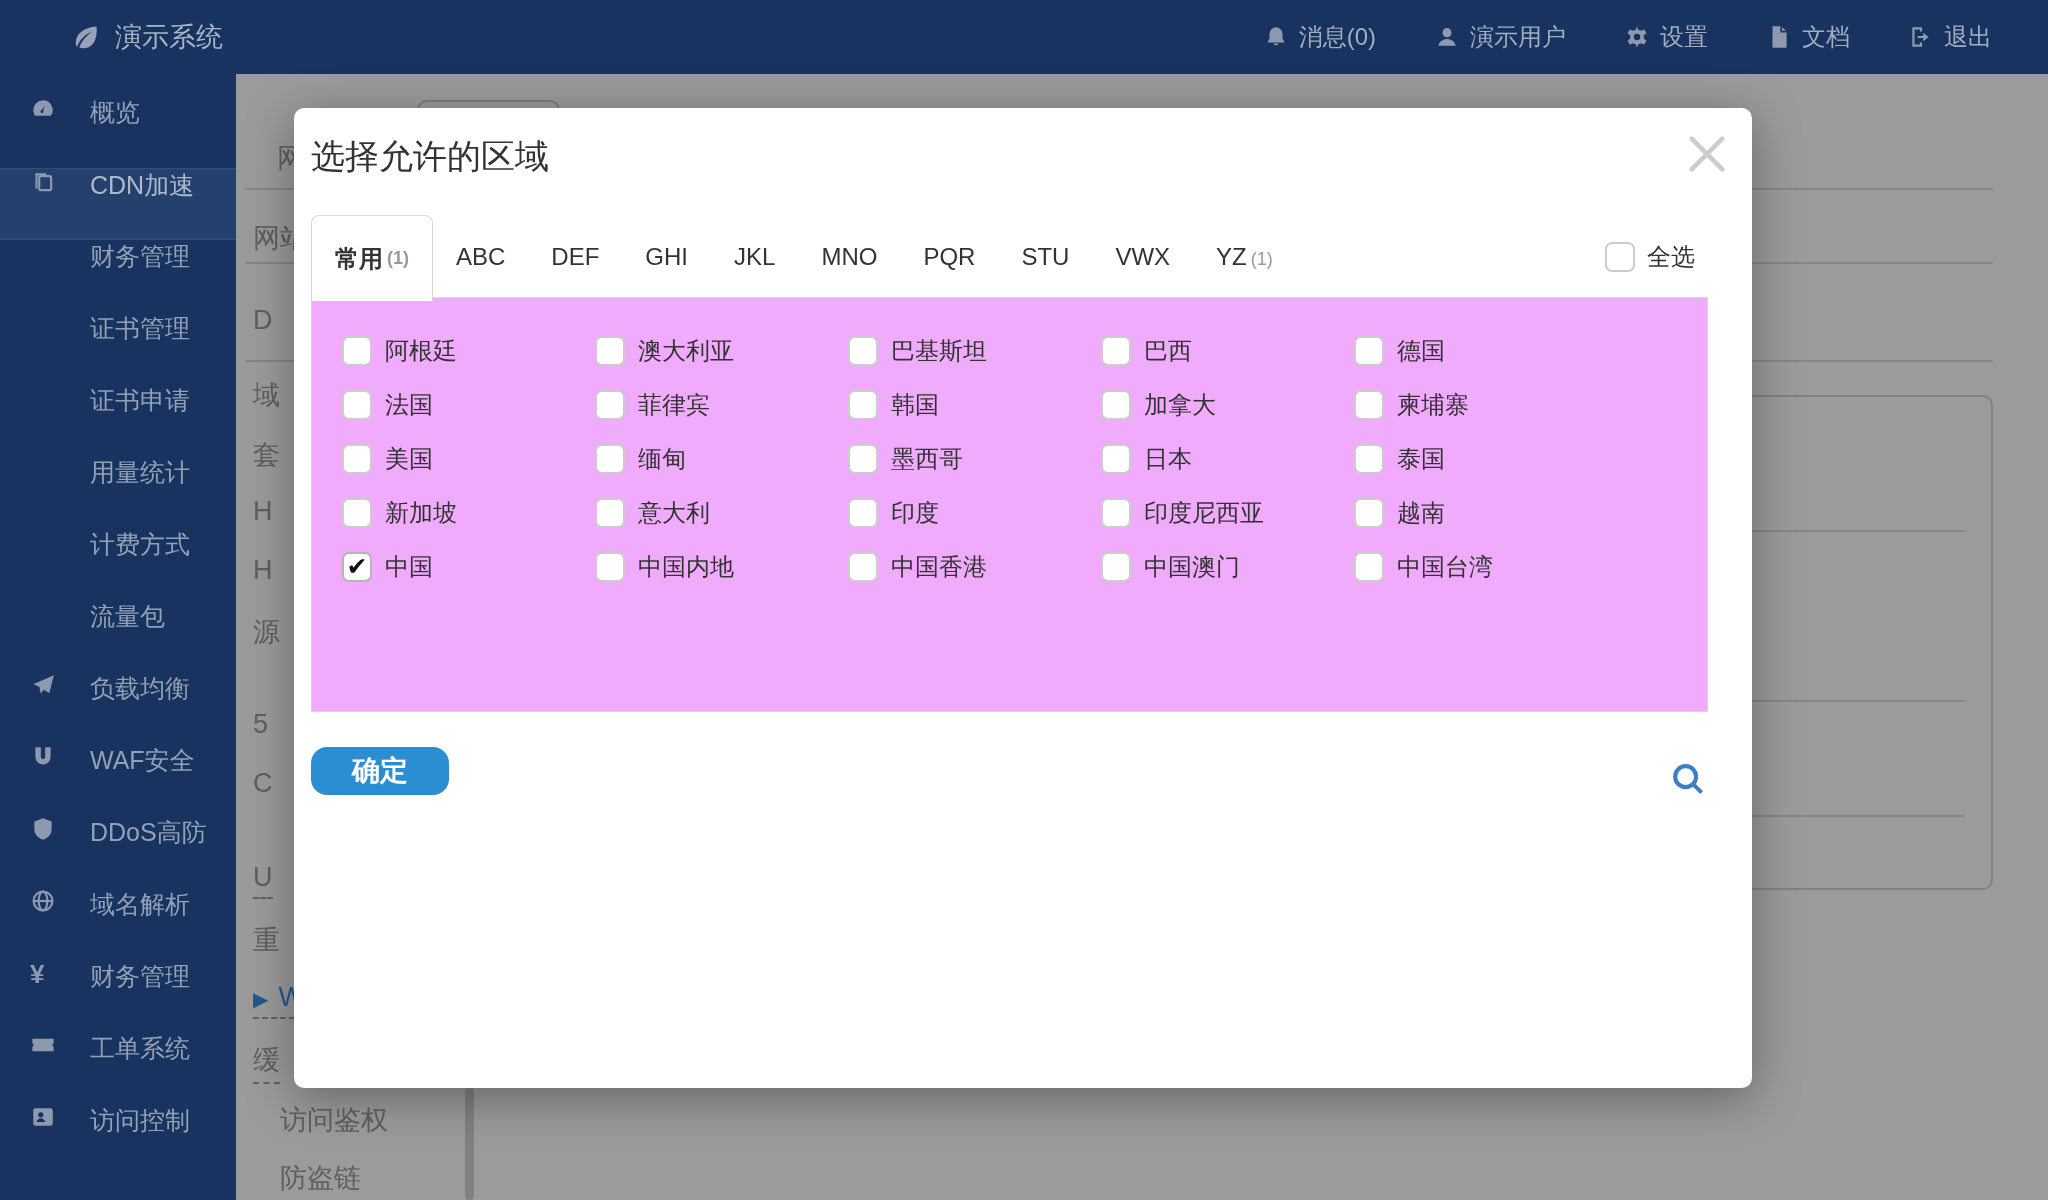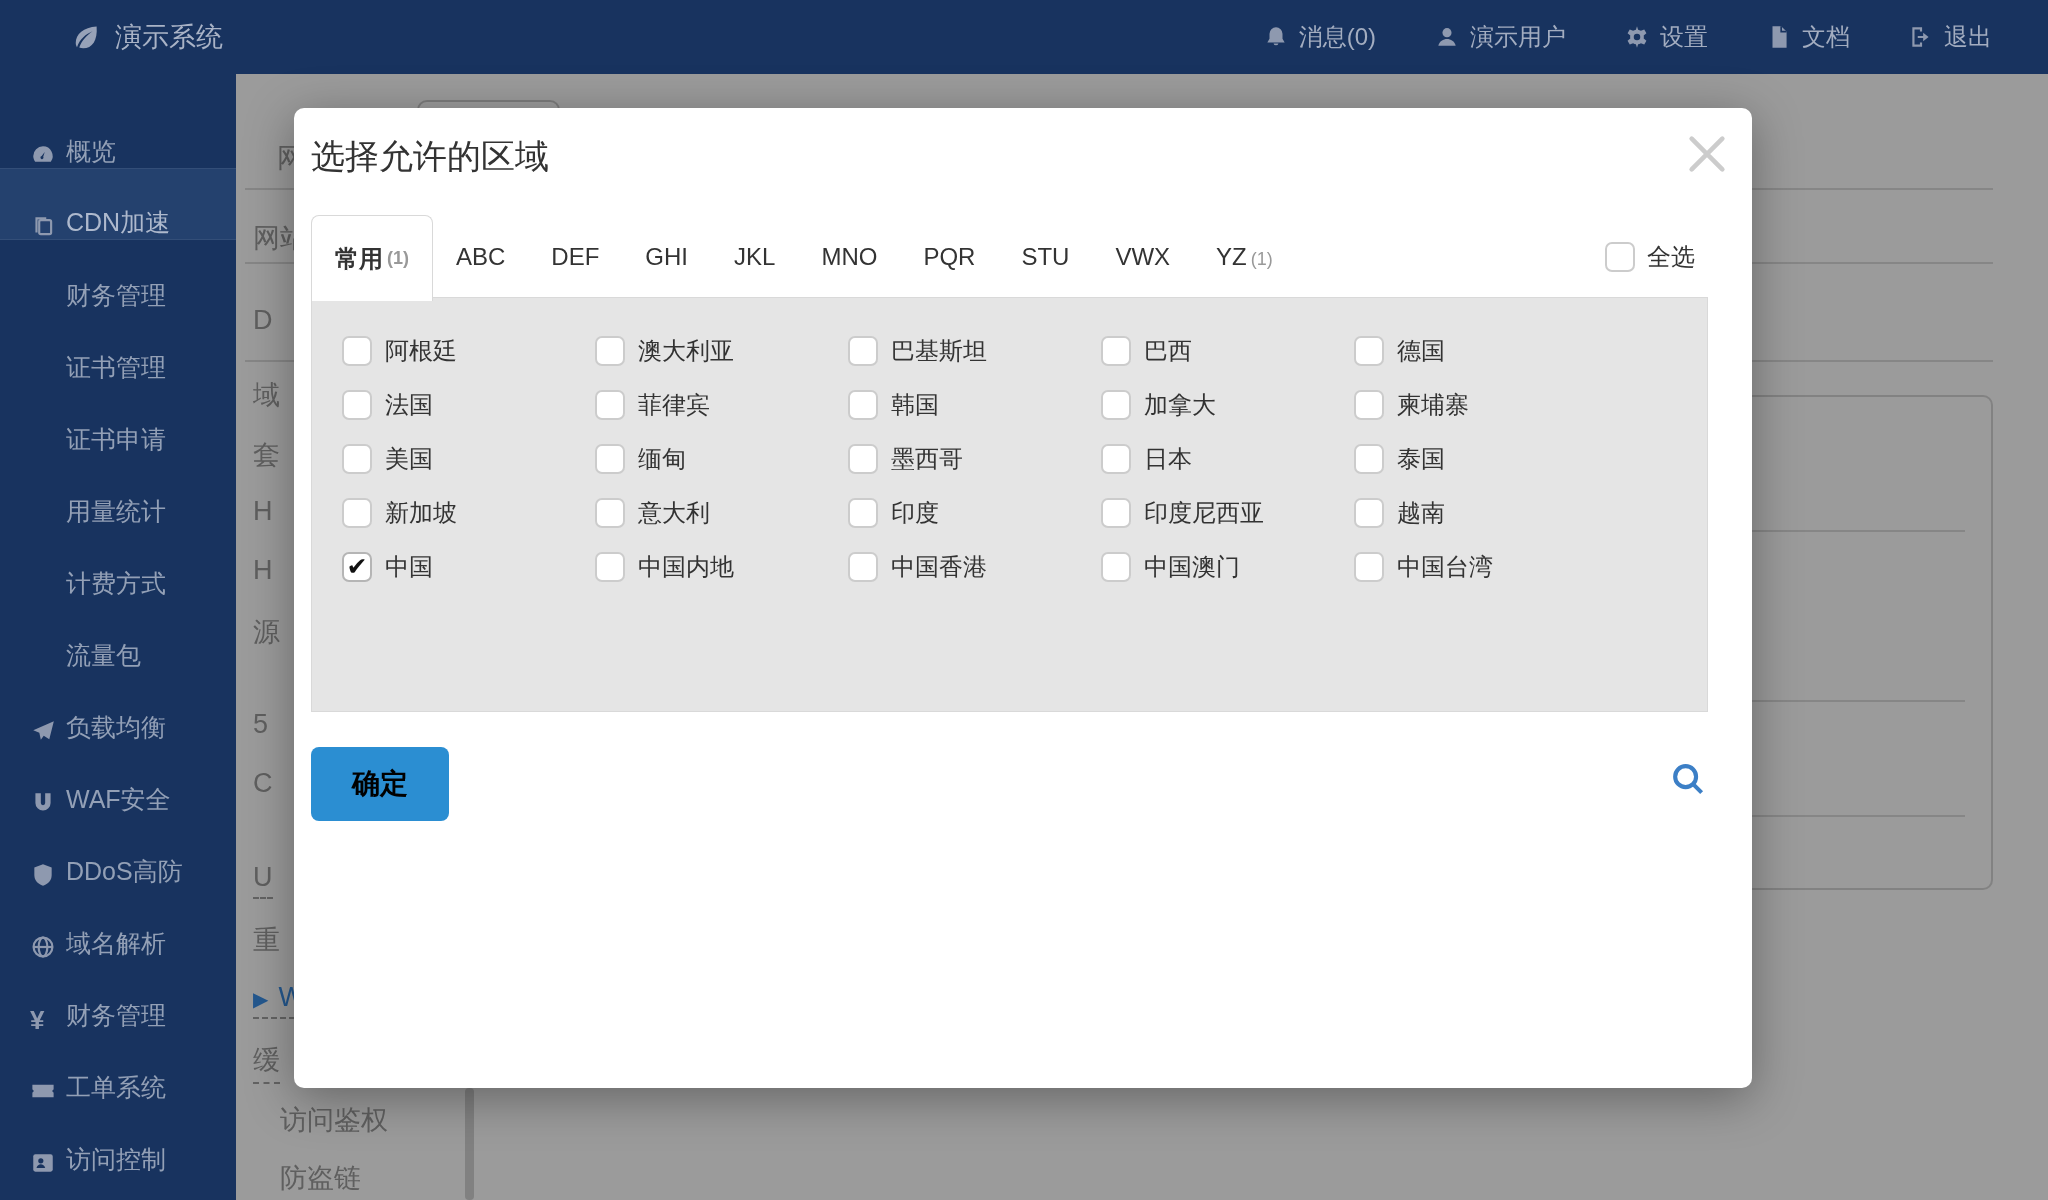--- a/index.html
+++ b/index.html
@@ -9,21 +9,21 @@
   
   .navbar{position:absolute;left:0;top:0;width:2048px;height:74px;background:#18335f;display:flex;align-items:center;z-index:5;}
   .brand{display:flex;align-items:center;gap:14px;padding-left:28px;color:#a9b3c6;font-size:27px;margin-left:43px;}
   .brand .ic{width:30px;height:30px;color:#97a2b8;}
   .nav-right{margin-left:auto;display:flex;align-items:center;gap:58px;padding-right:56px;}
   .nav-item{display:flex;align-items:center;gap:10px;color:#a3adc0;font-size:24px;cursor:pointer;}
   .nav-item .ic{width:26px;height:26px;color:#8e99af;}
 
   
   .sidebar{position:absolute;left:0;top:74px;width:236px;height:1126px;background:#18335f;z-index:5;padding-top:22px;}
-  .side-item{position:relative;height:72px;display:flex;align-items:flex-end;color:#93a0b6;font-size:25px;cursor:pointer;}
+  .side-item{position:relative;height:72px;display:flex;align-items:flex-start;color:#93a0b6;font-size:25px;cursor:pointer;padding-left:24px;}
   .side-item .ic{position:absolute;left:30px;width:26px;height:26px;color:#8e99af;}
   .side-item .lbl{margin-left:66px;white-space:nowrap;}
   .side-item.active{background:#24416e;border-top:1px solid rgba(255,255,255,.07);border-bottom:1px solid rgba(255,255,255,.07);color:#aeb9cd;}
   .txticon{font-size:26px;line-height:26px;color:#8e99af;font-weight:bold;}
   .ic svg{width:100%;height:100%;display:block;}
 
   
   .content-bg{position:absolute;left:236px;top:74px;width:1812px;height:1126px;background:#fafafa;overflow:hidden;}
   .bg-hr{position:absolute;height:0;border-top:2px solid #d9d9d9;}
   .bg-box{position:absolute;border:2px solid #d2d2d2;border-radius:10px;}
@@ -40,28 +40,28 @@
   .modal-title{position:absolute;left:17px;top:26px;font-size:34px;color:#333;}
   .modal-close{position:absolute;top:23px;right:22px;width:46px;height:46px;color:#ccc;cursor:pointer;}
   .modal-close svg{width:100%;height:100%;}
 
   .tabs-row{position:absolute;left:17px;right:17px;top:107px;height:84px;display:flex;align-items:center;z-index:2;}
   .tab{padding:0 23px;font-size:24px;color:#333;cursor:pointer;white-space:nowrap;}
   .tab .cnt{font-size:18px;color:#999;margin-left:4px;}
   .tab.active{height:86px;margin-bottom:-2px;display:flex;align-items:center;justify-content:center;background:#fff;border:1px solid #d9d9d9;border-bottom:none;border-radius:8px 8px 0 0;font-weight:bold;min-width:114px;}
   .select-all{margin-left:auto;margin-right:40px;display:flex;align-items:center;gap:12px;font-size:24px;color:#333;cursor:pointer;}
 
-  .grid-box{position:absolute;left:17px;top:189px;width:1397px;height:415px;border:1px solid #d9d9d9;background:#e5e5e5;z-index:1;
+  .grid-box{position:absolute;left:17px;top:189px;width:1397px;height:415px;border:1px solid #d9d9d9;background:#f0abfc;z-index:1;
             display:grid;grid-template-columns:repeat(5,253px);grid-auto-rows:54px;padding:26px 0 0 30px;align-content:start;}
   .cb-item{display:flex;align-items:center;gap:13px;font-size:24px;color:#333;cursor:pointer;}
   .cbx{width:30px;height:30px;border:2px solid #ccc;border-radius:7px;background:#fff;flex:0 0 auto;display:flex;align-items:center;justify-content:center;}
   .cbx.checked{border-color:#b5b5b5;}
   .cbx .mark{font-size:25px;line-height:1;color:#111;font-weight:bold;transform:translateY(-1px);}
 
-  .confirm-btn{position:absolute;left:17px;top:639px;width:138px;height:74px;background:#2b8ed2;border:none;border-radius:8px;color:#000000;font-size:28px;font-weight:bold;cursor:pointer;}
+  .confirm-btn{position:absolute;left:17px;top:639px;width:138px;height:48px;background:#2b8ed2;border:none;border-radius:16px;color:#ffffff;font-size:28px;font-weight:bold;cursor:pointer;}
   .search-btn{position:absolute;left:1375px;top:652px;width:38px;height:38px;color:#3c7fc6;cursor:pointer;}
   .search-btn svg{width:100%;height:100%;}
 </style>
 </head>
 <body>
 
 <div id="page">
 
   <div class="content-bg">
     <div class="bg-btn" style="left:181px;top:26px;width:143px;height:46px;"></div>

